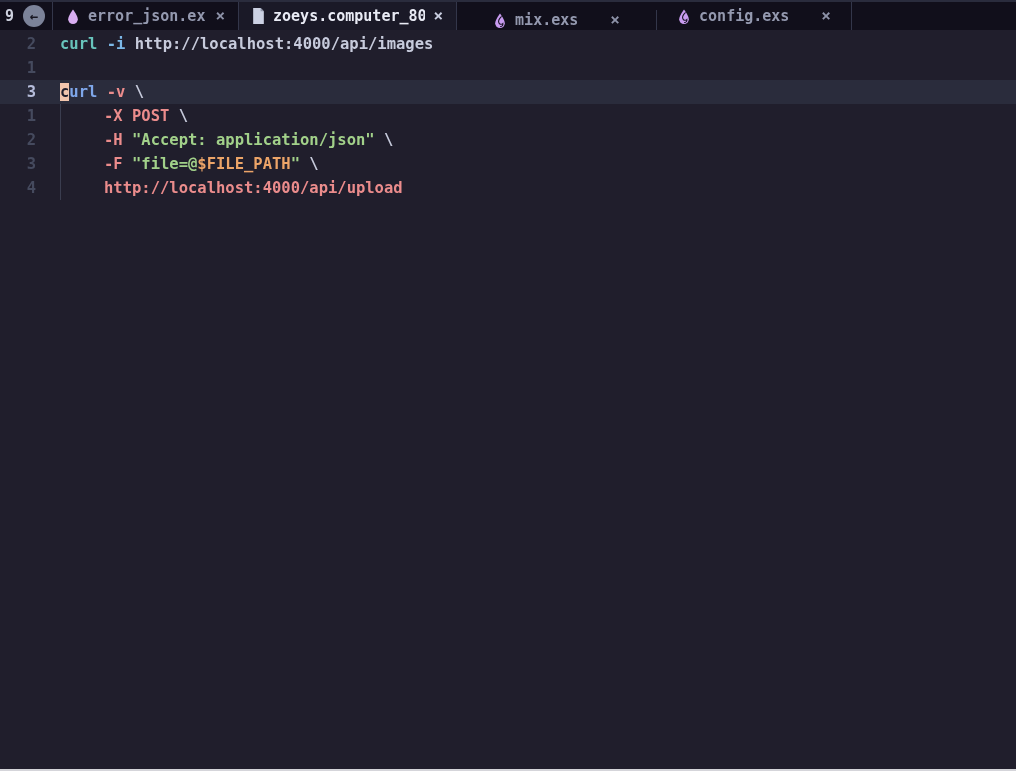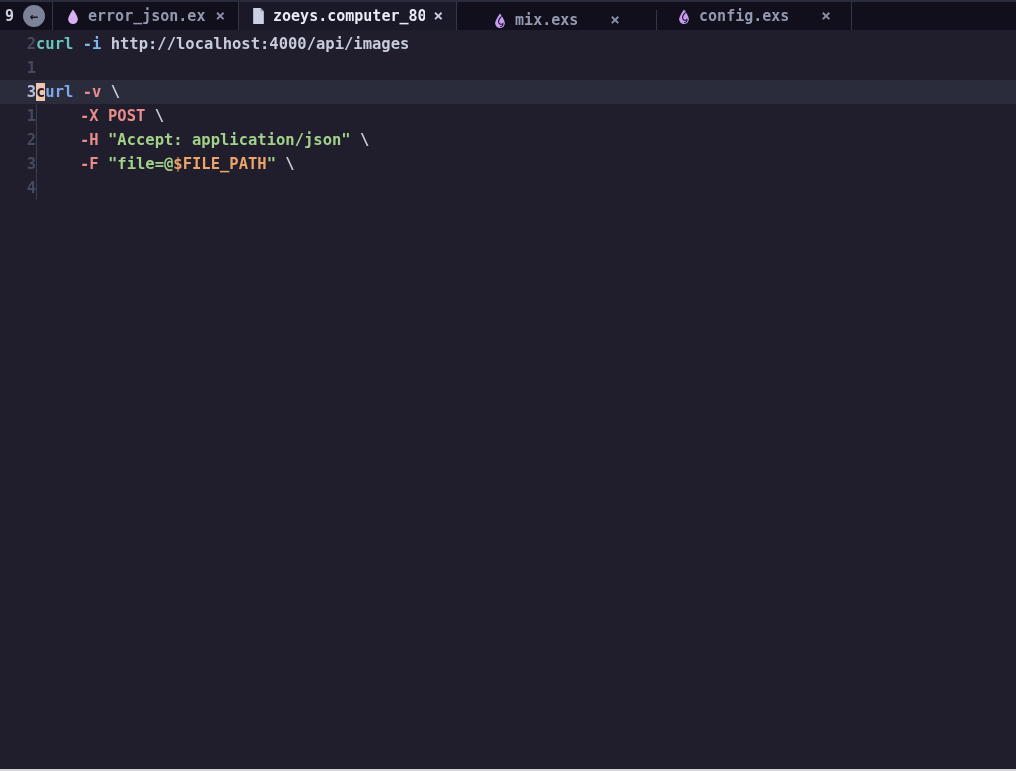--- a/index.html
+++ b/index.html
@@ -27,21 +27,21 @@
   .tab.centered { justify-content:center; }
   .tab.centered .close { margin-left:24px; }
   .tab-icon { display:flex; align-items:center; flex:none; }
   .tab-filler { flex:1; }
 
   .code { flex:1; padding-top:2px; font-size:15.5px; font-weight:700; }
   .line { display:flex; height:24px; line-height:24px; }
   .line .gutter { width:36px; text-align:right; color:var(--gutter,#454A5E); flex:none; }
   .line.current { background:var(--bg_line,#2A2C3C); }
   .line.current .gutter { color:var(--gutter_active,#B6BDDB); }
-  .line .text { white-space:pre; }
+  .line .text { margin-left:24px; white-space:pre; }
   .indent-guide { display:inline-block; width:44px; height:24px; vertical-align:top;
                   border-left:1px solid var(--indent_guide,#3A3D4F); }
   .tok-teal  { color:var(--teal,#68C4BC); }
   .tok-cyan  { color:var(--cyan,#7CB9E8); }
   .tok-blue  { color:var(--blue,#7FA7EA); }
   .tok-red   { color:var(--red,#EB8C8C); }
   .tok-green { color:var(--green,#A2D18A); }
   .tok-orange{ color:var(--orange,#ECA468); }
   .tok-plain { color:var(--plain,#C7CBDC); }
   .cursor-block { background:var(--cursor_bg,#F2C5AD); color:var(--cursor_fg,#201E2C); }
@@ -126,18 +126,18 @@
       <div class="line">
         <span class="gutter">2</span>
         <span class="text"><span class="indent-guide"></span><span class="tok-red">-H</span><span class="tok-plain"> </span><span class="tok-green">"Accept: application/json"</span><span class="tok-plain"> \</span></span>
       </div>
       <div class="line">
         <span class="gutter">3</span>
         <span class="text"><span class="indent-guide"></span><span class="tok-red">-F</span><span class="tok-plain"> </span><span class="tok-green">"file=@</span><span class="tok-orange">$FILE_PATH</span><span class="tok-green">"</span><span class="tok-plain"> \</span></span>
       </div>
       <div class="line">
         <span class="gutter">4</span>
-        <span class="text"><span class="indent-guide"></span></span>
+        <span class="text"><span class="indent-guide"></span><span class="tok-red">http://localhost:4000/api/upload</span></span>
       </div>
     </div>
 
   <div class="bottom-strip"></div>
 </div>
 
 </body></html>

